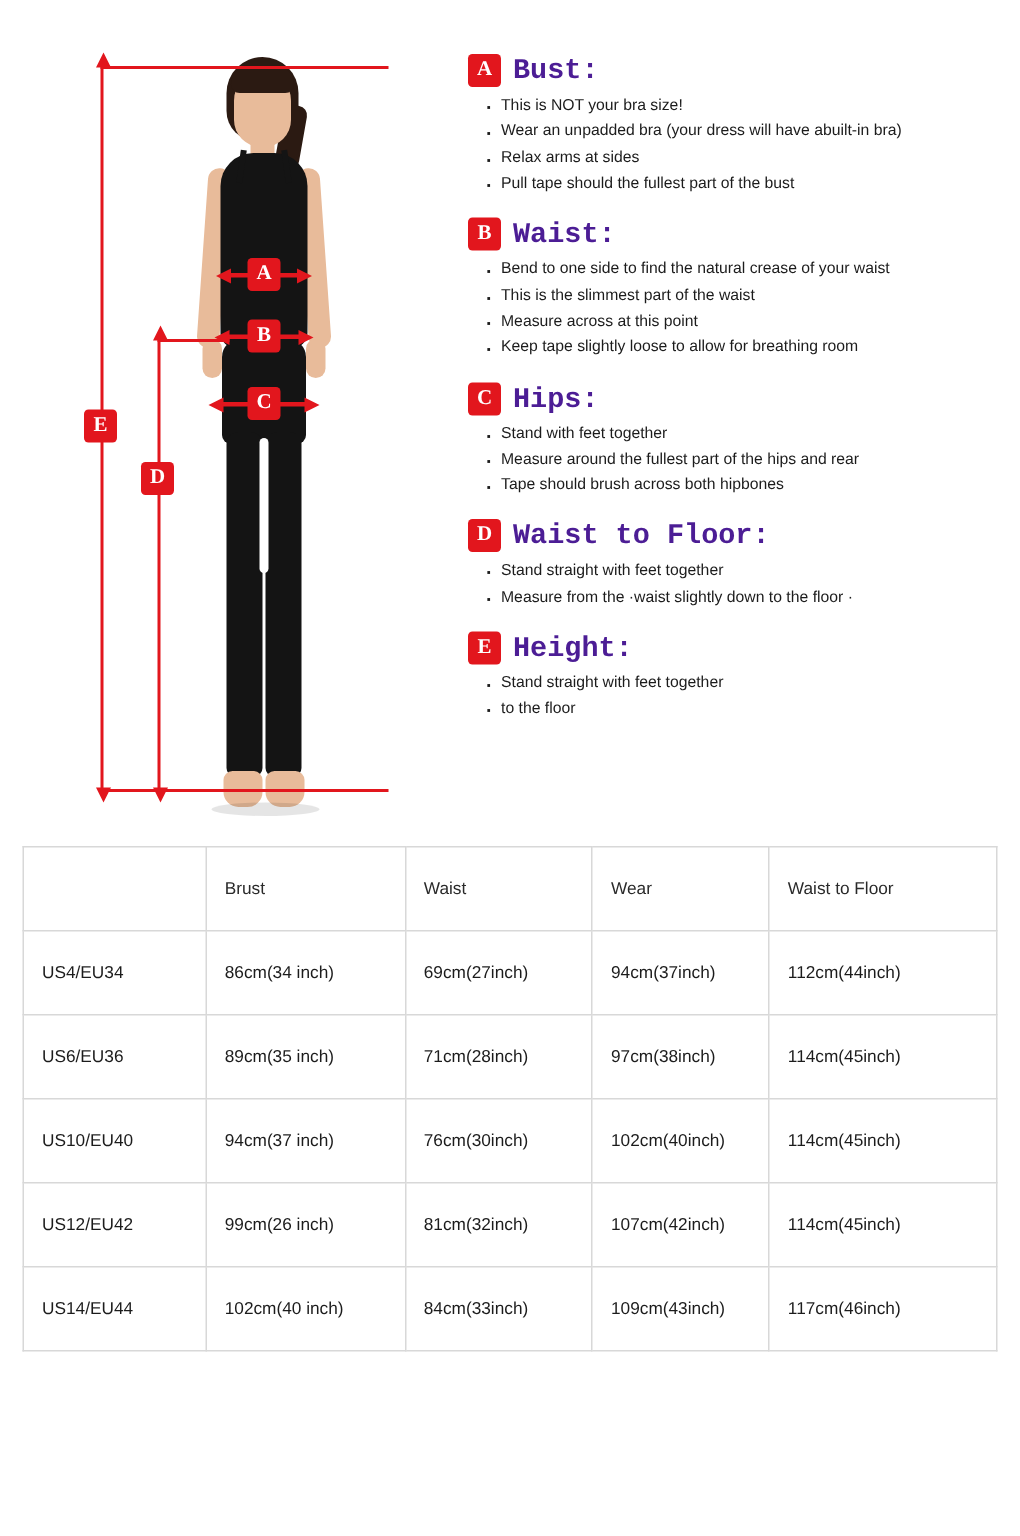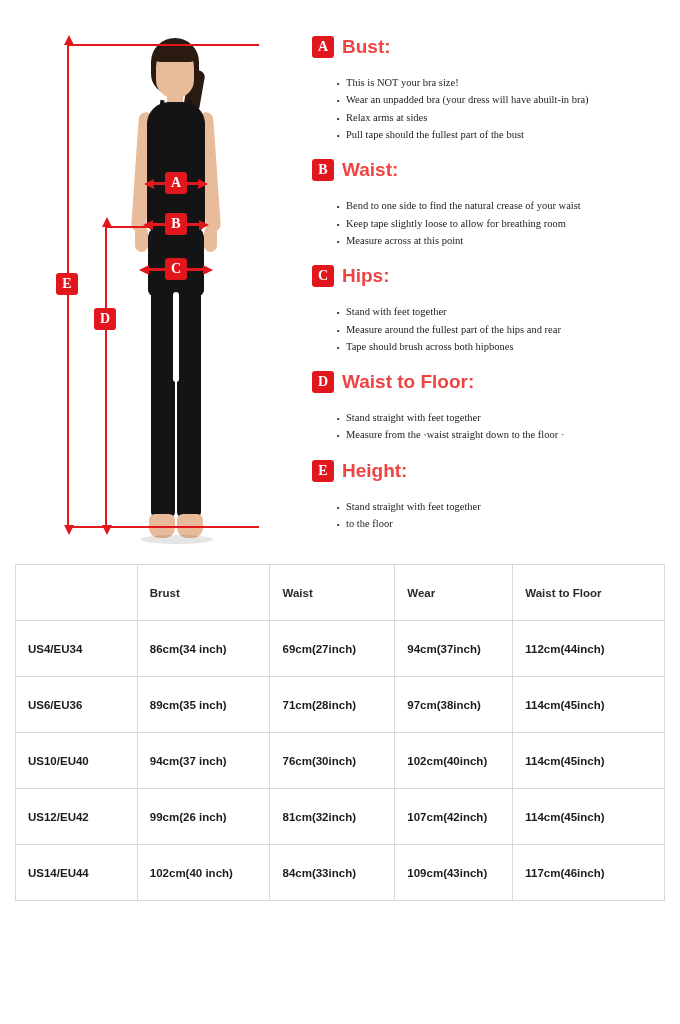--- a/index.html
+++ b/index.html
@@ -212,29 +212,29 @@
     border-radius: 3px;
     font-size: 14px;
     font-weight: bold;
     text-align: center;
     line-height: 22px;
     margin-right: 8px;
     font-family: "Liberation Serif", serif;
     flex: 0 0 auto;
   }
   .sect-title {
-    color: #ef4444;
+    color: #4c1d95;
     font-size: 19px;
-    font-family: Liberation Sans, sans-serif;
+    font-family: Liberation Mono, monospace;
     font-weight: bold;
     text-align: center;
   }
   .bullets {
     list-style: none;
-    margin: 16px; padding: 0 0 0 8px; font-family: Liberation Serif, serif;
+    margin: 4px; padding: 0 0 0 8px;
   }
   .bullets li {
     font-size: 10.5px;
     color: #1c1c1c;
     line-height: 1.65;
     padding-left: 10px;
     position: relative;
     white-space: nowrap;
   }
   .bullets li::before {
@@ -252,21 +252,21 @@
     width: 650px;
     border-collapse: collapse;
     font-size: 11.5px;
     color: #1c1c1c;
   }
   #size-table td, #size-table th {
     border: 1px solid #d8d8d8;
     height: 56px;
     padding: 0 12px;
     text-align: left;
-    font-weight: bold;
+    font-weight: normal;
     vertical-align: middle;
   }
   #size-table th { color: #2a2a2a; }
   #size-table col.c0 { width: 122px; }
   #size-table col.c1 { width: 133px; }
   #size-table col.c2 { width: 125px; }
   #size-table col.c3 { width: 118px; }
   #size-table col.c4 { width: 152px; }
 </style>
 </head>
@@ -335,22 +335,23 @@
         </ul>
       </div>
 
       <div class="sect">
         <div class="sect-head">
           <span class="sect-badge">B</span>
           <span class="sect-title">Waist:</span>
         </div>
         <ul class="bullets">
           <li>Bend to one side to find the natural crease of your waist</li>
+          <li>This is the slimmest part of the waist</li>
+          <li>Measure across at this point</li>
           <li>Keep tape slightly loose to allow for breathing room</li>
-          <li>Measure across at this point</li>
         </ul>
       </div>
 
       <div class="sect">
         <div class="sect-head">
           <span class="sect-badge">C</span>
           <span class="sect-title">Hips:</span>
         </div>
         <ul class="bullets">
           <li>Stand with feet together</li>
@@ -359,21 +360,21 @@
         </ul>
       </div>
 
       <div class="sect">
         <div class="sect-head">
           <span class="sect-badge">D</span>
           <span class="sect-title">Waist to Floor:</span>
         </div>
         <ul class="bullets">
           <li>Stand straight with feet together</li>
-          <li>Measure from the ·waist   straight down to the floor ·</li>
+          <li>Measure from the ·waist   slightly down to the floor ·</li>
         </ul>
       </div>
 
       <div class="sect">
         <div class="sect-head">
           <span class="sect-badge">E</span>
           <span class="sect-title">Height:</span>
         </div>
         <ul class="bullets">
           <li>Stand straight with feet together</li>

